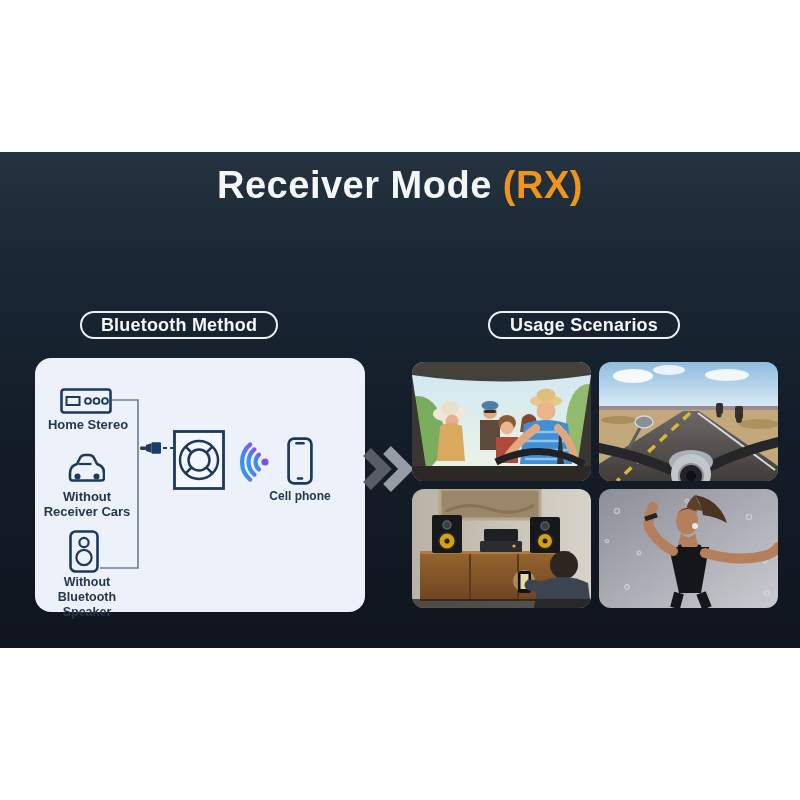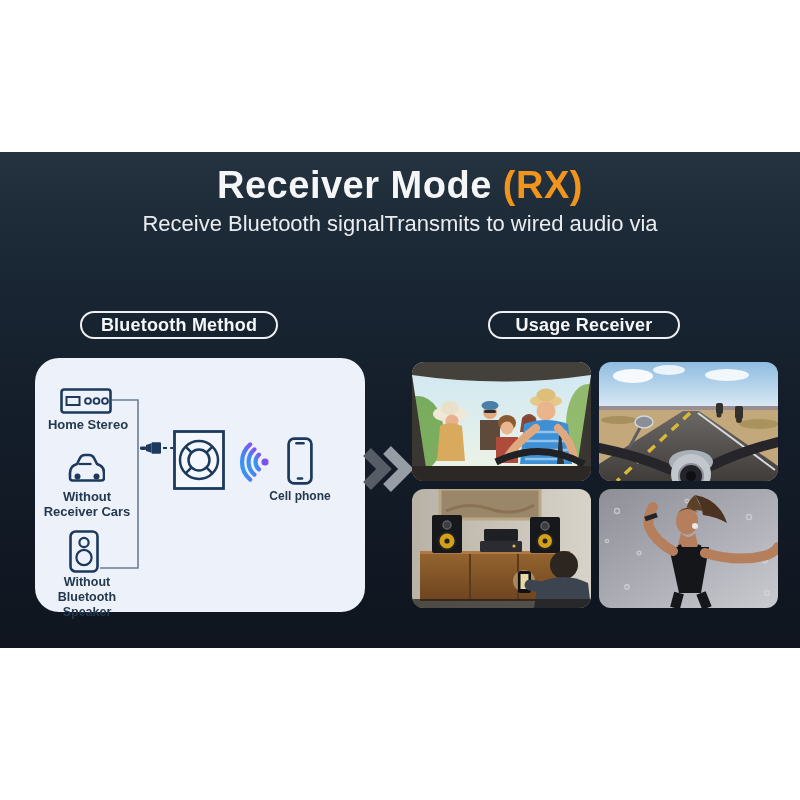--- a/index.html
+++ b/index.html
@@ -19,21 +19,21 @@
   .subtitle { position:absolute; left:0; top:58px; width:800px; text-align:center;
     font-size:22px; line-height:28px; color:#e9edf2; font-weight:500; }
 
   .pill { position:absolute; top:159px; height:28px; border:2px solid #eef1f4; border-radius:16px;
     display:flex; align-items:center; justify-content:center;
     color:#f4f6f8; font-size:18px; font-weight:600; letter-spacing:0.2px; }
   .pill-left  { left:80px;  width:198px; }
   .pill-right { left:488px; width:192px; }
 
   .card { position:absolute; left:35px; top:206px; width:330px; height:254px;
-    background:#edf1fa; border-radius:24px; }
+    background:#edf1fa; border-radius:16px; }
   .card svg { position:absolute; }
 
   .diag-label { position:absolute; text-align:center; color:#24384e; font-weight:600; }
   .lbl-stereo  { left:3px;   top:59px;  width:100px; font-size:13px; line-height:15px; }
   .lbl-car     { left:0px;   top:131px; width:104px; font-size:13px; line-height:15px; }
   .lbl-speaker { left:-3px;  top:217px; width:110px; font-size:12.5px; line-height:15px; }
   .lbl-phone   { left:220px; top:130px; width:90px;  font-size:12px;  line-height:16px; }
 
   .arrows { position:absolute; left:361px; top:293px; }
 
@@ -45,28 +45,27 @@
 </head>
 <body>
 
 <div class="page">
 
   <div class="banner">
 
     <div class="title"><span>Receiver Mode </span><span class="hl">(RX)</span></div>
 
     <div class="subtitle">
-      <div>Receive Bluetooth signalTransmits to wired audio via</div>
     </div>
 
     <div class="pill pill-left">
       <span>Bluetooth Method</span>
     </div>
     <div class="pill pill-right">
-      <span>Usage Receiver</span>
+      <span>Usage Scenarios</span>
     </div>
 
     <div class="card">
 
       <svg style="left:0;top:0;" width="330" height="254" viewBox="0 0 330 254">
         <path d="M77,42 H103 V210 H65" fill="none" stroke="#6b7e94" stroke-width="1.6"></path>
         <g fill="#1d3a5c" stroke="none">
           <rect x="105" y="88.6" width="6.5" height="3.4" rx="1.4"></rect>
           <polygon points="111,87 116.5,85.2 116.5,94.8 111,93"></polygon>
           <rect x="116.5" y="84.3" width="9.5" height="11.4" rx="1.2"></rect>

